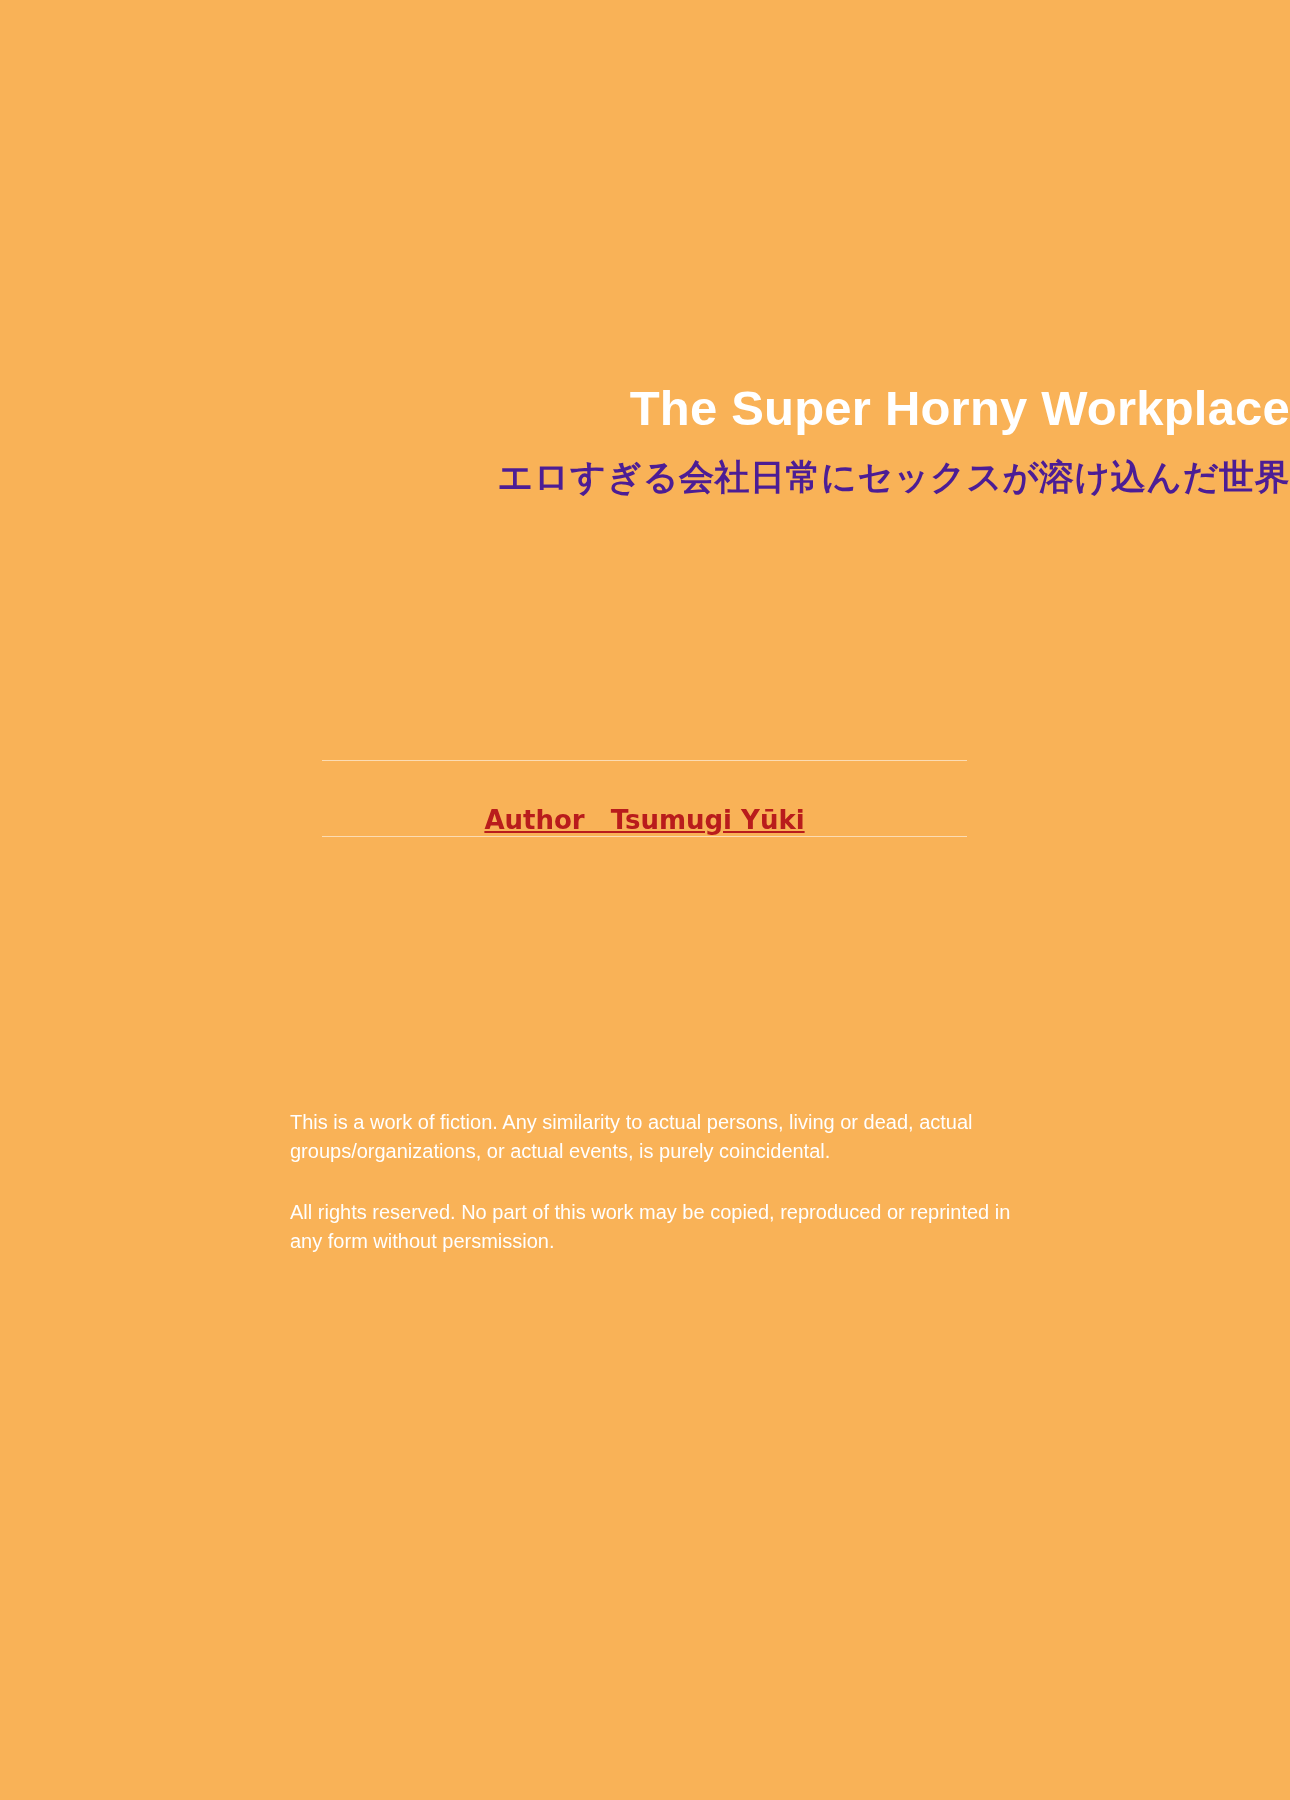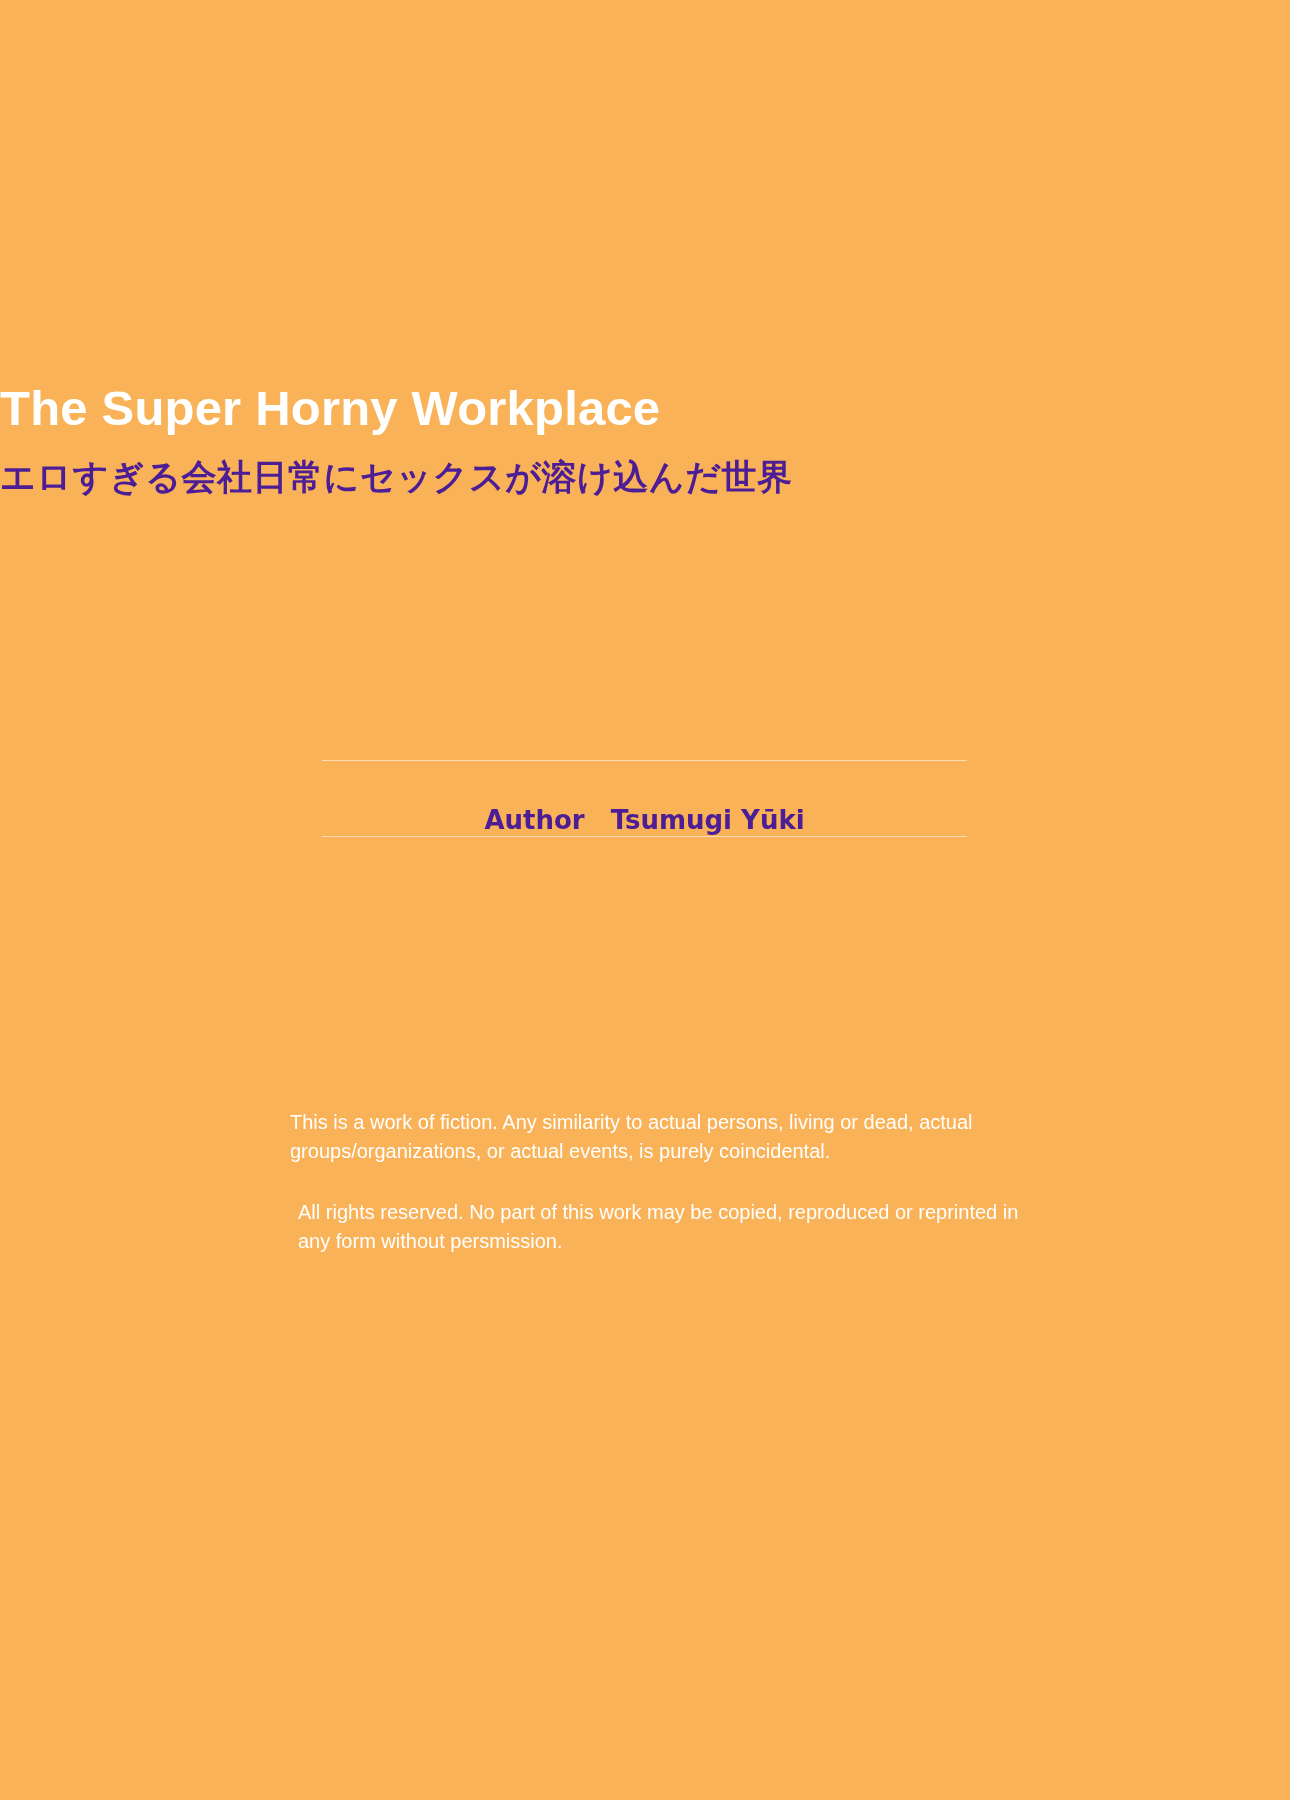--- a/index.html
+++ b/index.html
@@ -18,21 +18,21 @@
     width: 1290px;
     height: 1800px;
     background: #f9b257;
     box-sizing: border-box;
   }
   .title-block {
     position: absolute;
     top: 382px;
     left: 0;
     width: 1290px;
-    text-align: left;
+    text-align: right;
   }
   .title-en {
     color: #ffffff;
     font-size: 49px;
     font-weight: bold;
     letter-spacing: 0.2px;
     line-height: 1.1;
     margin: 0;
     font-family: "Liberation Sans", sans-serif;
   }
@@ -53,26 +53,27 @@
     text-align: center;
   }
   .rule {
     width: 100%;
     height: 1px;
     background: rgba(255, 255, 255, 0.55);
     border: 0;
     margin: 0;
   }
   .credit-line {
-    color: #4c1d95;
+    color: #b91c1c;
     font-size: 26px;
     font-weight: bold;
     font-family: "DejaVu Sans", sans-serif;
     margin: 0;
     line-height: 1.2;
+    text-decoration: underline;
   }
   .credit-author {
     padding-top: 44px;
   }
   .credit-copyright {
     padding-top: 30px;
     padding-bottom: 40px;
   }
   .legal {
     position: absolute;
@@ -82,21 +83,20 @@
     color: #ffffff;
     font-size: 20px;
     line-height: 1.45;
     font-family: "Liberation Sans", sans-serif;
   }
   .legal p {
     margin: 0;
   }
   .legal p + p {
     margin-top: 32px;
-    margin-left: 8px;
   }
 </style>
 </head>
 <body>
 
 <div class="page">
 
   <div class="title-block">
     <h1 class="title-en">The Super Horny Workplace</h1>
     <h2 class="title-jp">エロすぎる会社日常にセックスが溶け込んだ世界</h2>

